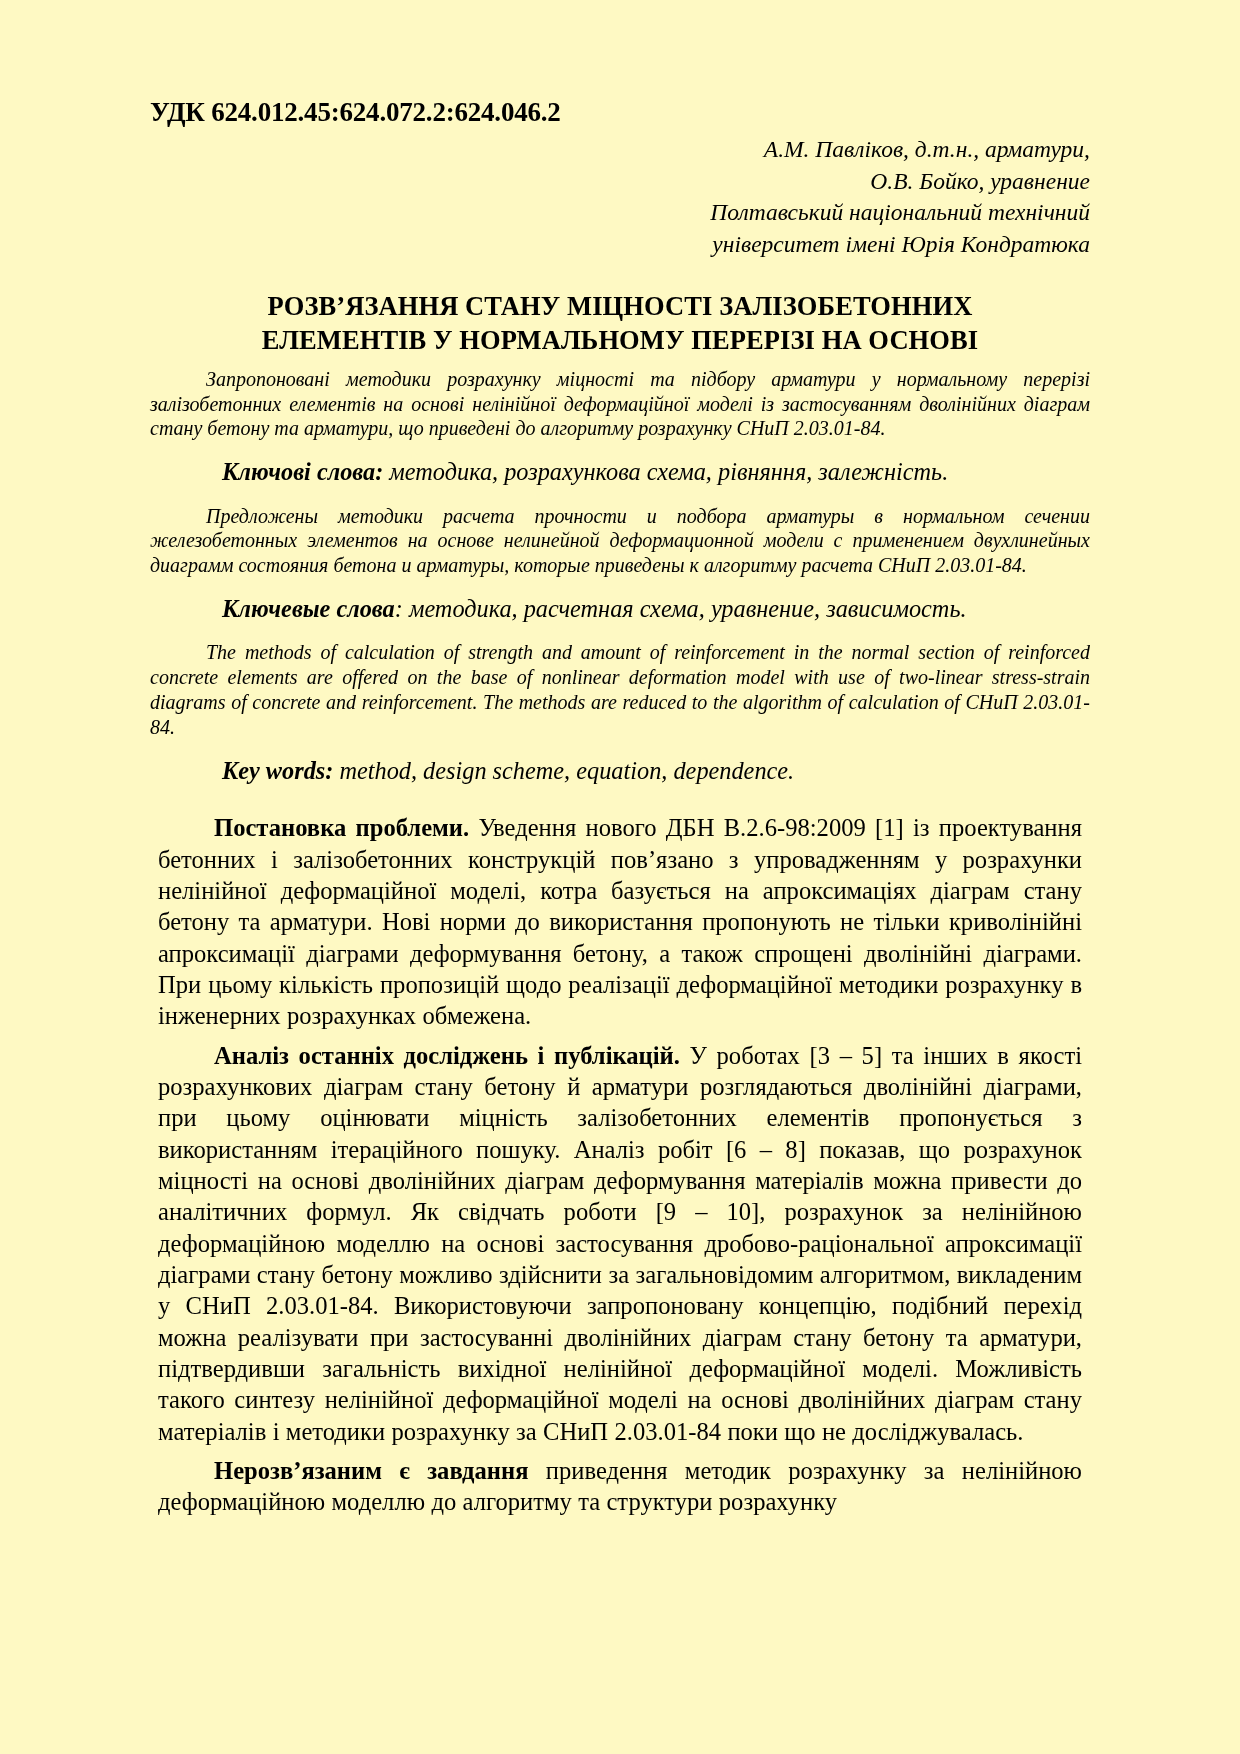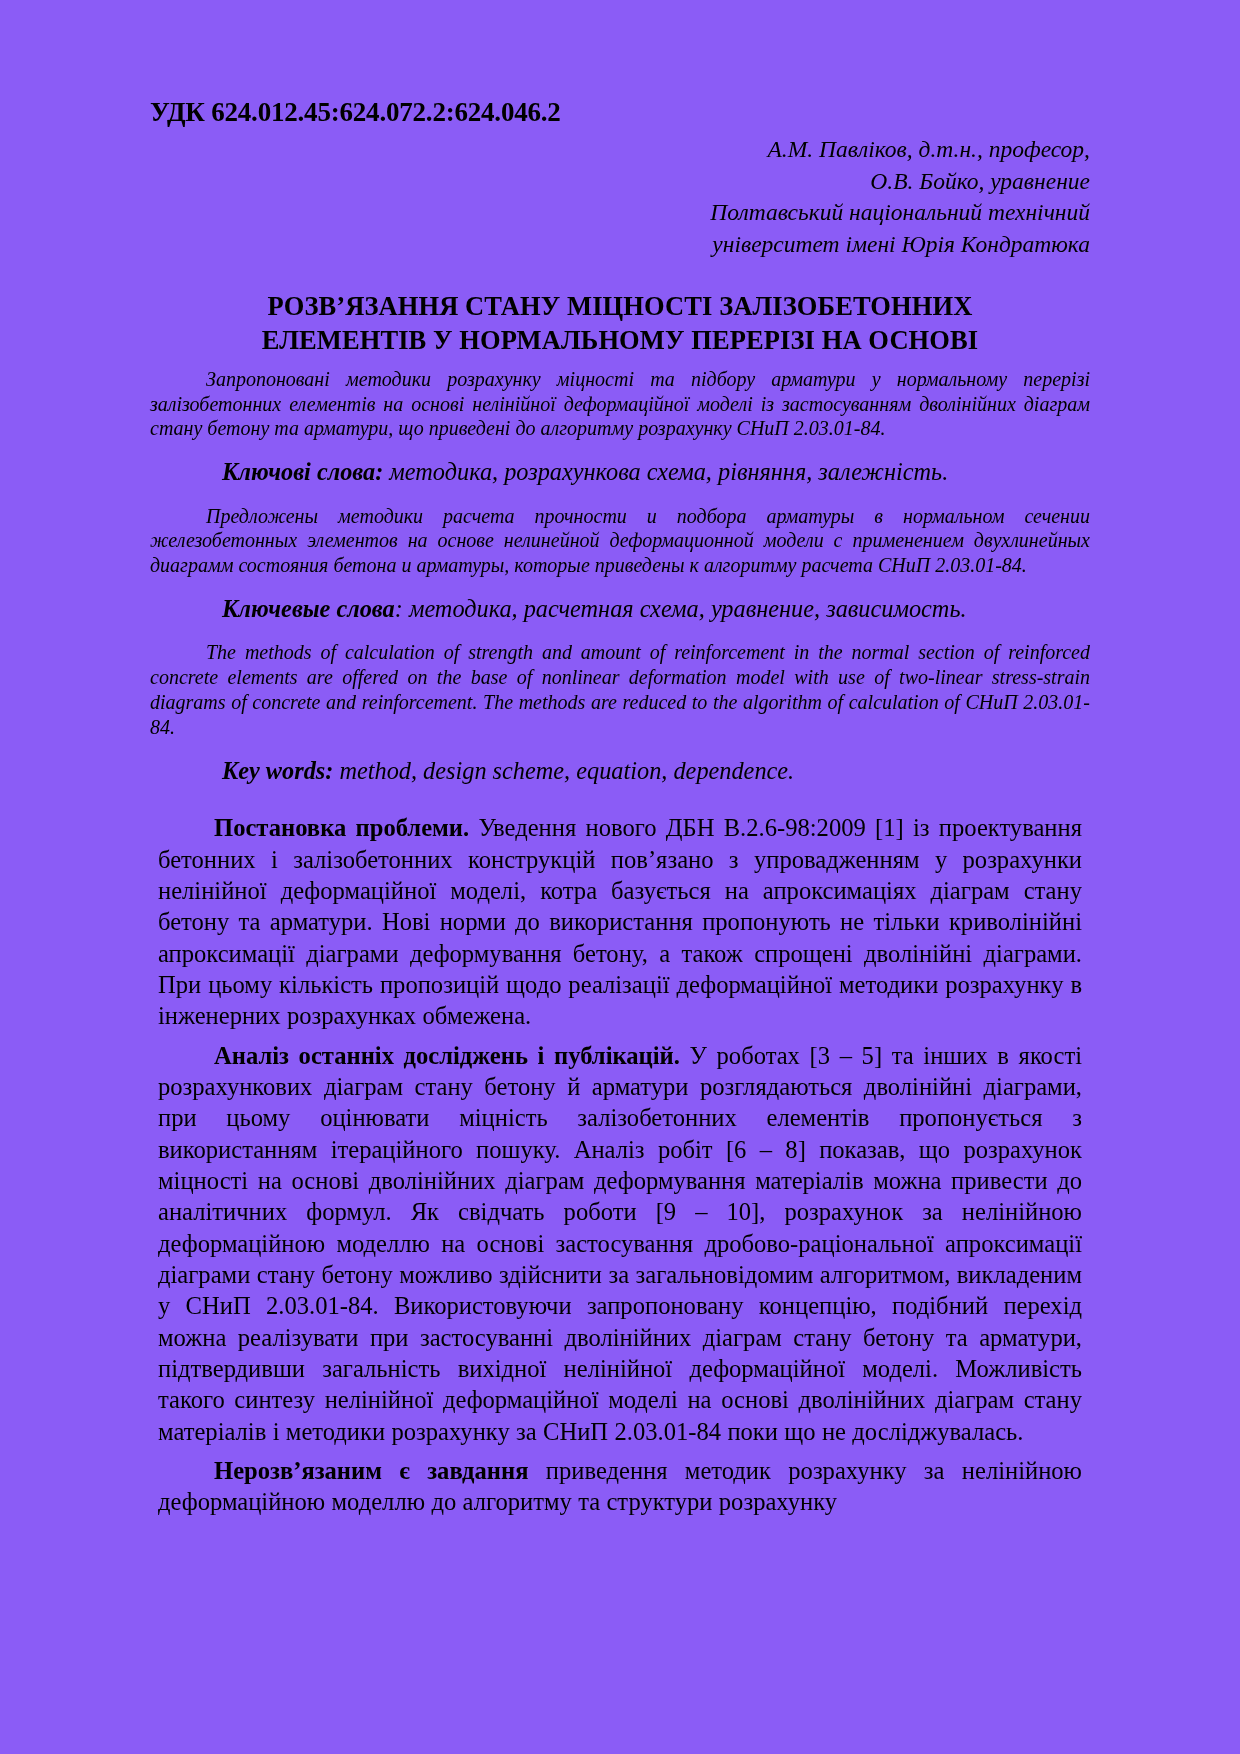--- a/index.html
+++ b/index.html
@@ -14,21 +14,21 @@
     font-family: "Liberation Serif", "DejaVu Serif", serif;
     color: #000000;
     -webkit-font-smoothing: antialiased;
   }
   .page {
     position: relative;
     width: 1240px;
     height: 1754px;
     box-sizing: border-box;
     padding: 96px 150px 40px 150px;
-    background: #8b5cf6;
+    background: #fef9c3;
   }
 
   
   .udc {
     font-size: 27px;
     font-weight: bold;
     letter-spacing: -0.2px;
     margin: 0 0 6px 0;
     line-height: 1.2;
   }
@@ -95,21 +95,21 @@
   .body-p b { font-weight: bold; }
 </style>
 </head>
 <body>
 
 <div class="page">
 
   <div class="udc">УДК 624.012.45:624.072.2:624.046.2</div>
 
   <div class="authors">
-    <div>А.М. Павліков, д.т.н., професор,</div>
+    <div>А.М. Павліков, д.т.н., арматури,</div>
     <div>О.В. Бойко, уравнение</div>
     <div>Полтавський національний технічний</div>
     <div>університет імені Юрія Кондратюка</div>
   </div>
 
   <div class="title">
     <div>РОЗВ’ЯЗАННЯ СТАНУ МІЦНОСТІ ЗАЛІЗОБЕТОННИХ</div>
     <div>ЕЛЕМЕНТІВ У НОРМАЛЬНОМУ ПЕРЕРІЗІ НА ОСНОВІ</div>
   </div>
 

